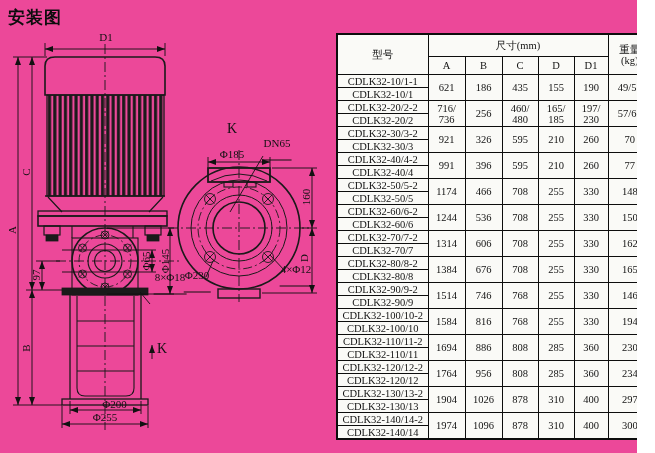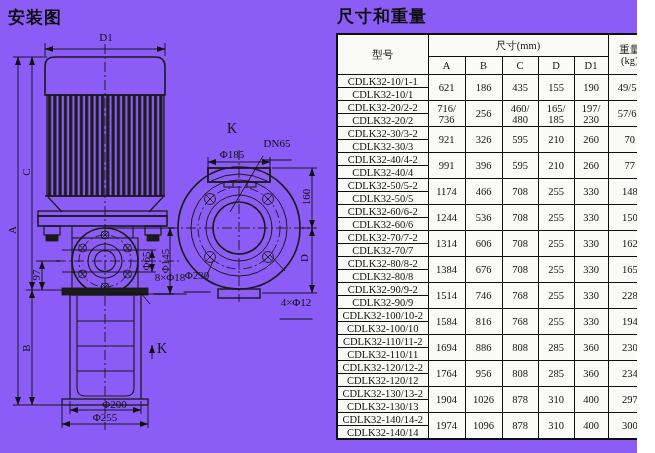--- a/index.html
+++ b/index.html
@@ -1,18 +1,18 @@
 <!DOCTYPE html>
 <html><head>
 <meta charset="utf-8">
 <style>
   html,body { margin:0; padding:0; }
   .page {
     position:relative; width:637px; height:453px;
-    background:#8b5cf6; overflow:hidden;
+    background:#ec4899; overflow:hidden;
     font-family:"Liberation Serif", serif; color:#121212;
   }
   .cn-title {
     position:absolute; font-family:"DejaVu Sans", sans-serif;
     font-weight:bold; font-size:17px; letter-spacing:1px; color:#0d0d0d;
   }
   .title-install { left:8px; top:6px; }
   .title-dims  { left:337px; top:5px; }
   .footnote {
     position:absolute; left:4px; top:431px; width:340px;
@@ -47,21 +47,20 @@
     white-space:nowrap; line-height:10px;
   }
   td.dim-cell, td.weight-cell { font-size:10.5px; }
 </style>
 </head>
 <body>
 
 <div class="page">
 
   <div class="cn-title title-install">安装图</div>
-  <div class="cn-title title-dims">尺寸和重量</div>
 
   <svg class="diag" viewBox="0 0 335 453">
     <defs>
       <marker id="arE" markerWidth="10" markerHeight="8" refX="8" refY="3" orient="auto" markerUnits="userSpaceOnUse">
         <path d="M0,0 L8,3 L0,6 z" fill="#111"></path>
       </marker>
       <marker id="arS" markerWidth="10" markerHeight="8" refX="0" refY="3" orient="auto" markerUnits="userSpaceOnUse">
         <path d="M8,0 L0,3 L8,6 z" fill="#111"></path>
       </marker>
       <pattern id="fins" x="47" y="95" width="5.3" height="10" patternUnits="userSpaceOnUse">
@@ -198,21 +197,21 @@
   <span class="dl u" style="left:170px; top:283px;">8×Φ18</span>
   <span class="dl" style="left:105px; top:404px;padding-left:19px;">Φ200</span>
   <span class="dl" style="left:105px; top:417px;">Φ255</span>
   <span class="dl big" style="left:162px; top:348px;">K</span>
   <span class="dl big" style="left:232px; top:128px;">K</span>
   <span class="dl" style="left:232px; top:154px;">Φ185</span>
   <span class="dl u" style="left:277px; top:149px;">DN65</span>
   <span class="dl v" style="left:306px; top:197px;">160</span>
   <span class="dl v" style="left:304px; top:258px;">D</span>
   <span class="dl u" style="left:197px; top:281px;">Φ230</span>
-  <span class="dl u" style="left:296px; top:275px;margin-top:33px;">4×Φ12</span>
+  <span class="dl u" style="left:296px; top:275px;">4×Φ12</span>
 
 
   <div class="tbl-wrap">
     <table class="dims">
       <colgroup>
         <col style="width:91px">
           <col style="width:37px">
           <col style="width:37px">
         <col style="width:36px">
           <col style="width:36px">
@@ -335,21 +334,21 @@
           <tr>
             <td class="model-cell">CDLK32-80/8</td>
           </tr>
           <tr>
             <td class="model-cell">CDLK32-90/9-2</td>
             <td class="dim-cell" rowspan="2">1514</td>
             <td class="dim-cell" rowspan="2">746</td>
             <td class="dim-cell" rowspan="2">768</td>
             <td class="dim-cell" rowspan="2">255</td>
             <td class="dim-cell" rowspan="2">330</td>
-            <td class="weight-cell" rowspan="2">228</td>
+            <td class="weight-cell" rowspan="2">146</td>
           </tr>
           <tr>
             <td class="model-cell">CDLK32-90/9</td>
           </tr>
           <tr>
             <td class="model-cell">CDLK32-100/10-2</td>
             <td class="dim-cell" rowspan="2">1584</td>
             <td class="dim-cell" rowspan="2">816</td>
             <td class="dim-cell" rowspan="2">768</td>
             <td class="dim-cell" rowspan="2">255</td>

